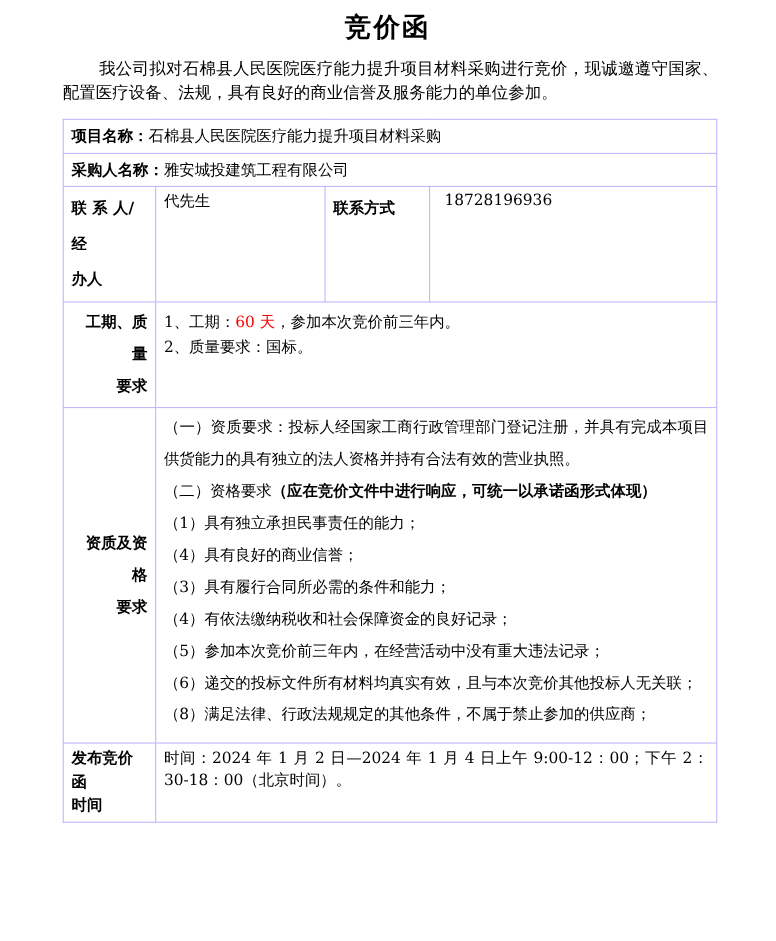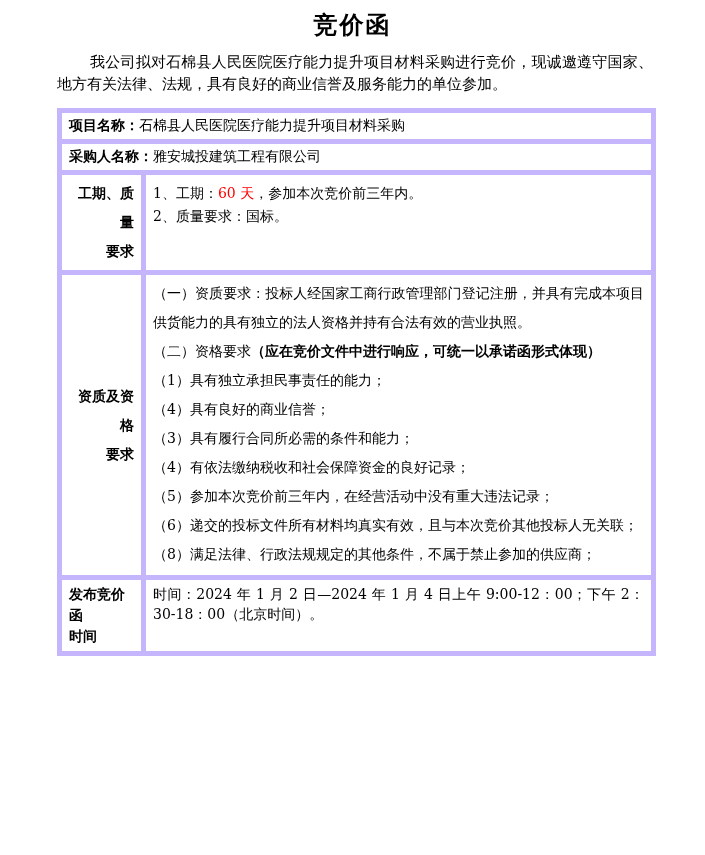--- a/index.html
+++ b/index.html
@@ -23,21 +23,21 @@
     text-indent:2.2em;
     text-align:justify;
   }
 
   table.bid-table {
     border-collapse:collapse; table-layout:fixed;
     margin-left:57px; width:594px;
     font-size:14px;
   }
   .bid-table td {
-    border:5px solid #c4b5fd;
+    border:1px solid #c4b5fd;
     padding:4px 7px;
     vertical-align:top;
     overflow:hidden;
   }
   .lbl { font-weight:bold; }
   td.lbl-cell {
     font-weight:bold;
     white-space:pre-line;
     vertical-align:middle;
     line-height:29px;
@@ -64,21 +64,21 @@
   .red { color:var(--red); }
   .bold { font-weight:bold; }
 </style>
 </head>
 <body>
 
 <div class="page">
 
   <h1 class="doc-title">竞价函</h1>
 
-  <p class="intro">我公司拟对石棉县人民医院医疗能力提升项目材料采购进行竞价，现诚邀遵守国家、地方有关法律、法规，具有良好的商业信誉及服务能力的单位参加。</p>
+  <p class="intro">我公司拟对石棉县人民医院医疗能力提升项目材料采购进行竞价，现诚邀遵守国家、配置医疗设备、法规，具有良好的商业信誉及服务能力的单位参加。</p>
 
   <table class="bid-table">
     <colgroup>
       <col style="width:84px">
         <col style="width:154px">
         <col style="width:95px">
         <col style="width:261px">
     </colgroup>
 
     <tbody>
@@ -87,20 +87,27 @@
         <span class="lbl">项目名称：</span><span>石棉县人民医院医疗能力提升项目材料采购</span>
       </td>
     </tr>
 
     <tr class="r2">
       <td colspan="4">
         <span class="lbl">采购人名称：</span><span>雅安城投建筑工程有限公司</span>
       </td>
     </tr>
 
+    <tr class="r3">
+      <td class="lbl-cell">联 系 人/经
+办人</td>
+      <td>代先生</td>
+      <td class="lbl-cell lbl-top">联系方式</td>
+      <td style="padding-left:13px">18728196936</td>
+    </tr>
 
 
 
     <tr class="r6">
       <td class="lbl-cell lbl-center">工期、质量
 要求</td>
       <td colspan="3">
         <div class="duration-content">
               <div class="para"><span>1、工期：</span><span class="red">60 天</span><span>，参加本次竞价前三年内。</span></div>
               <div class="para"><span>2、质量要求：国标。</span></div>

